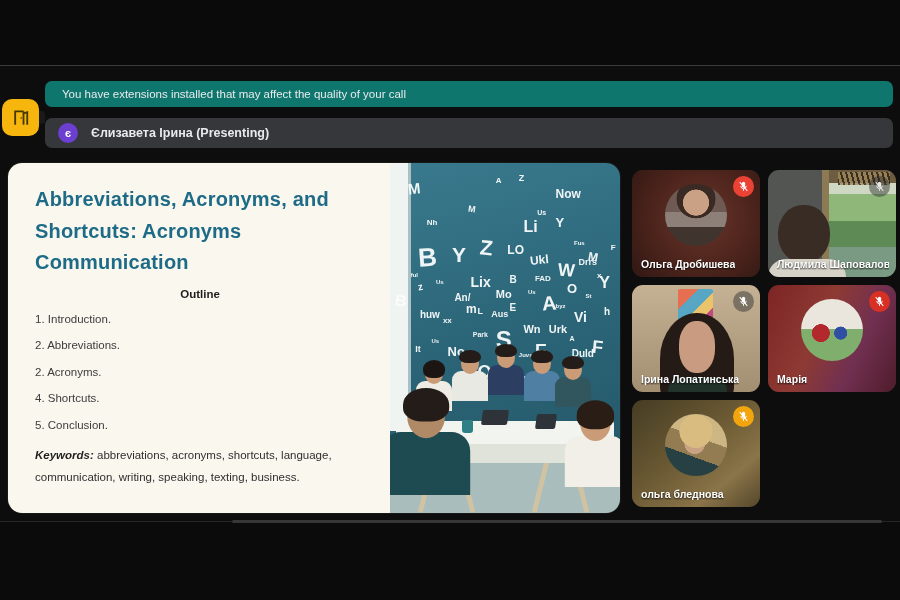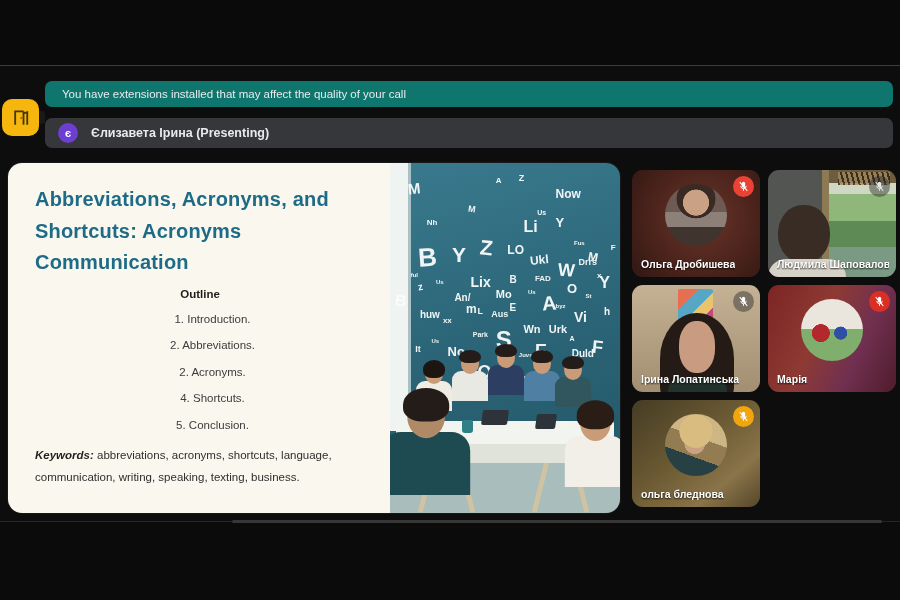--- a/index.html
+++ b/index.html
@@ -31,21 +31,21 @@
 
   
   .slide { position:absolute; left:8px; top:163px; width:612px; height:350px;
            border-radius:14px; overflow:hidden; display:flex;
            box-shadow:0 0 0 1px rgba(255,255,255,.05); }
   .slide-text { width:382px; height:100%; background:#faf7ef; padding:21px 0 0 27px; }
   .slide-title { width:305px; font-size:20px; line-height:1.58; color:#1d6b86;
            font-weight:600; letter-spacing:.2px; }
   .outline-heading { width:330px; text-align:center; font-weight:bold; font-size:11.5px;
            color:#1d1d1d; margin-top:9px; }
-  .outline-list { list-style:none; margin-top:13px;text-align:center; }
+  .outline-list { list-style:none; margin-top:13px; }
   .outline-list li { font-size:11.5px; color:#3c3c3c; margin-bottom:14.5px; }
   .keywords { width:330px; font-size:11.5px; color:#2e2e2e; line-height:1.85; margin-top:1px; }
   .kw-label { font-weight:bold; font-style:italic; color:#1f1f1f; }
 
   
   .slide-photo { position:relative; width:230px; height:100%; overflow:hidden;
            background:linear-gradient(165deg,#3a7a8e 0%,#2c6679 45%,#225565 100%); }
   .photo-window { position:absolute; left:0; top:0; width:26px; height:268px; z-index:0;
            background:linear-gradient(90deg,#eff3f2 0 70%,#a9c0c4 70% 82%,rgba(255,255,255,0) 82%); }
   .letters-layer { position:absolute; inset:0; z-index:1; }

